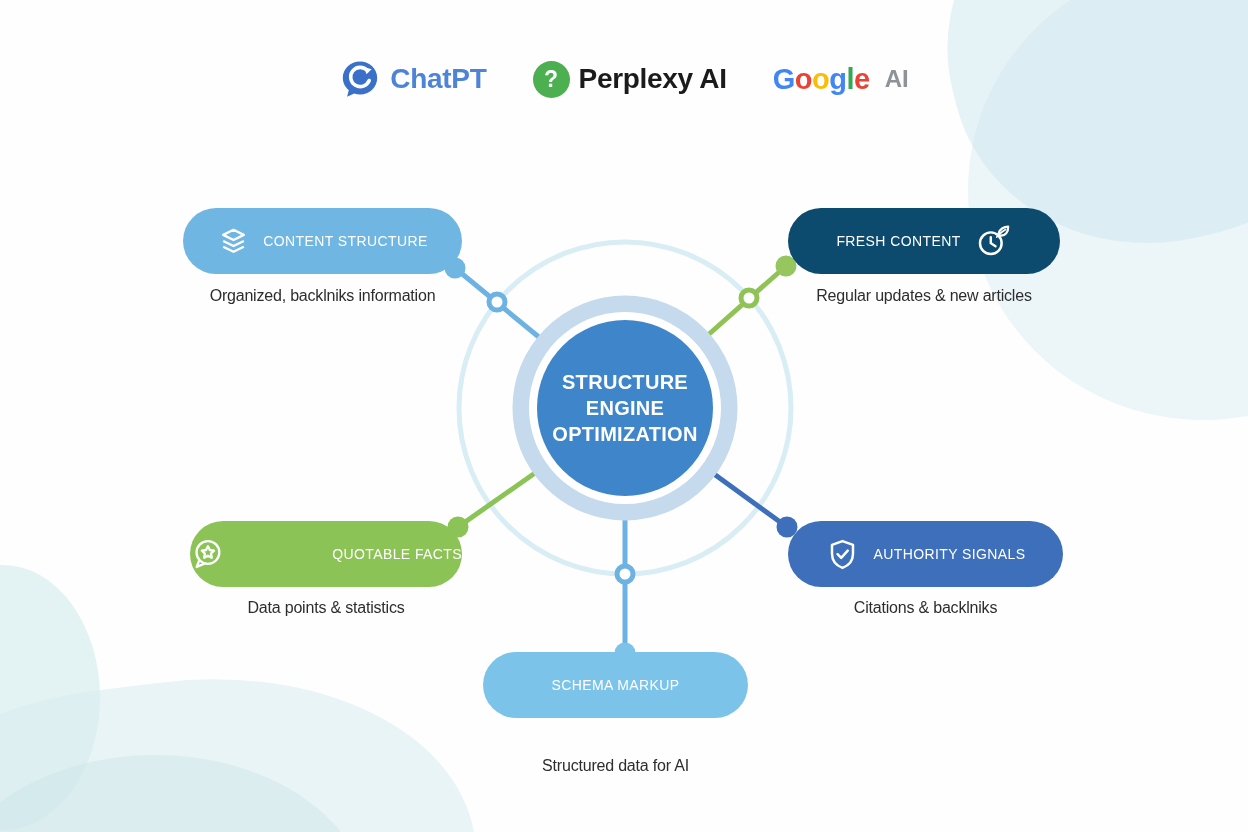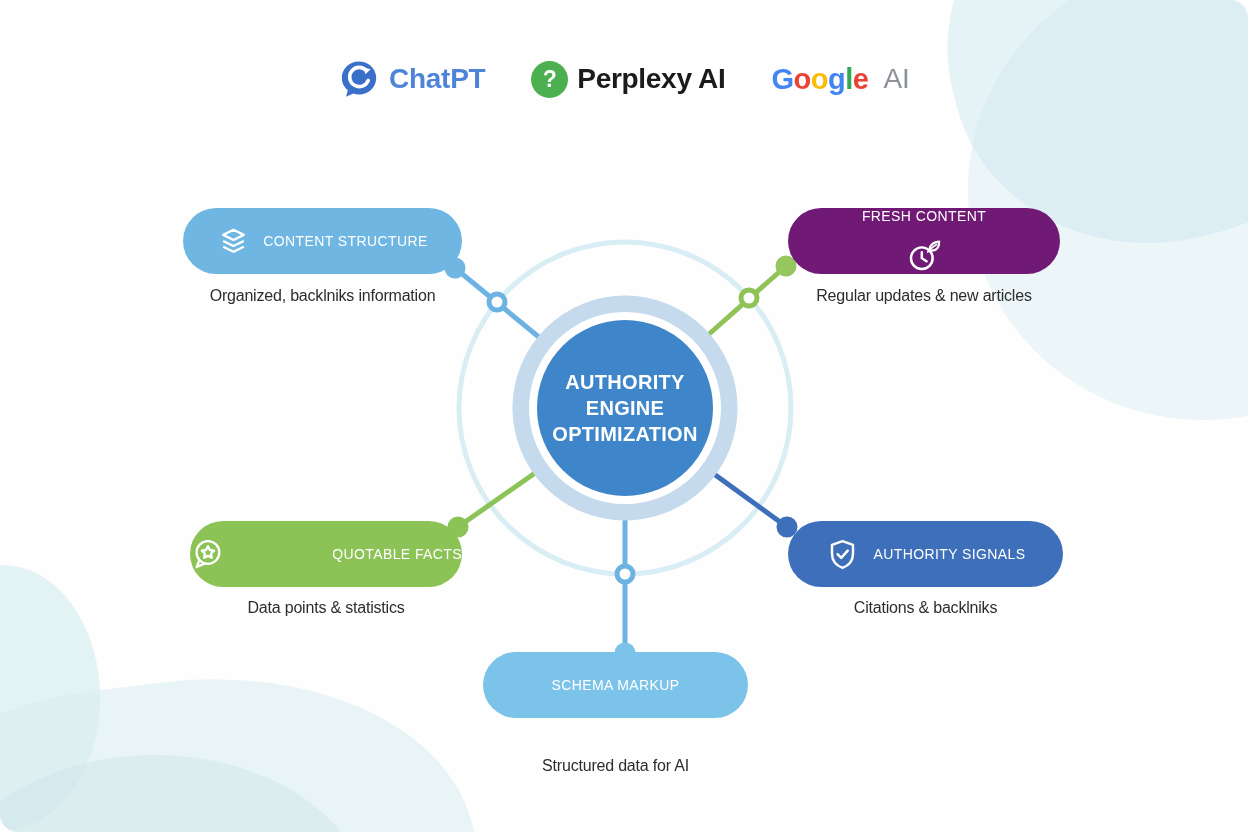--- a/index.html
+++ b/index.html
@@ -1,36 +1,36 @@
 <!DOCTYPE html>
 <html><head>
 <meta charset="utf-8">
 <style>
   * { margin:0; padding:0; box-sizing:border-box; }
   html,body { width:1248px; height:832px; }
   body { font-family:"Liberation Sans", sans-serif; background:#fefefe; }
 
-  .canvas { position:relative; width:1248px; height:832px; overflow:hidden; background:#fefefe;border-radius:18px; }
+  .canvas { position:relative; width:1248px; height:832px; overflow:hidden; background:#fefefe; }
 
   
   .blob { position:absolute; pointer-events:none; }
   .blob-tr-1 { right:-130px; top:-150px; width:430px; height:390px; background:#cfe7ef; opacity:.55; border-radius:48%; transform:rotate(-14deg); }
   .blob-tr-2 { right:-190px; top:-40px; width:470px; height:460px; background:#d9eef2; opacity:.5; border-radius:50%; }
   .blob-bl-1 { left:-95px; top:565px; width:195px; height:265px; background:#d9edef; opacity:.75; border-radius:50%; }
   .blob-bl-2 { left:-170px; top:685px; width:650px; height:430px; background:#d8edef; opacity:.6; border-radius:45%; transform:rotate(-7deg); }
   .blob-bl-3 { left:-60px; top:755px; width:430px; height:310px; background:#cde6ea; opacity:.5; border-radius:50%; }
 
   
   .logo-row { position:absolute; top:58px; left:0; right:0; display:flex; justify-content:center; align-items:center; gap:46px; }
   .logo-item { display:flex; align-items:center; gap:9px; }
   .logo-text { font-size:28px; font-weight:bold; letter-spacing:-0.3px; }
   .pp-icon { width:37px; height:37px; border-radius:50%; display:flex; align-items:center; justify-content:center;
              color:#fff; font-size:23px; font-weight:bold; }
   .google-word { font-size:29px; font-weight:bold; letter-spacing:-0.5px; }
-  .google-suffix { font-size:28px; font-weight:normal; margin-left:6px; }
+  .google-suffix { font-size:24px; font-weight:bold; margin-left:6px; }
 
   
   .diagram-svg { position:absolute; left:0; top:0; }
 
   
   .center-title { position:absolute; left:537px; top:320px; width:176px; height:176px;
                   display:flex; flex-direction:column; align-items:center; justify-content:center;
                   color:#fff; font-weight:bold; font-size:20px; line-height:26px; letter-spacing:.3px; text-align:center; }
 
   
@@ -105,36 +105,36 @@
     <circle cx="625" cy="574" r="8" fill="#ffffff" stroke-width="5" stroke="#6cb2e2"></circle>
 
     <circle cx="455" cy="268" r="10.5" fill="#6fb6e2"></circle>
     <circle cx="786" cy="266" r="10.5" fill="#96c75e"></circle>
     <circle cx="458" cy="527" r="10.5" fill="#8cc356"></circle>
     <circle cx="787" cy="527" r="10.5" fill="#3e6fba"></circle>
     <circle cx="625" cy="653" r="10.5" fill="#7cc3e9"></circle>
   </svg>
 
   <div class="center-title">
-    <span>AUTHORITY</span>
+    <span>STRUCTURE</span>
     <span>ENGINE</span>
     <span>OPTIMIZATION</span>
   </div>
 
   <div class="pill pill-cs" style="background-color: rgb(111, 182, 226);">
     <svg class="pill-icon" width="33" height="33" viewBox="0 0 24 24" fill="none" stroke="#ffffff" stroke-width="1.7" stroke-linejoin="round">
       <path d="M4.5 7.2 L12 3.5 L19.5 7.2 L12 10.9 Z"></path>
       <path d="M4.5 11.6 L12 15.3 L19.5 11.6"></path>
       <path d="M4.5 15.8 L12 19.5 L19.5 15.8"></path>
     </svg>
     <span class="pill-label">CONTENT STRUCTURE</span>
   </div>
   <div class="sub sub-cs">Organized, backlniks information</div>
 
-  <div class="pill pill-fc" style="background-color: #701a75; flex-direction: column;">
+  <div class="pill pill-fc" style="background-color: #0c4a6e;">
     <span class="pill-label">FRESH CONTENT</span>
     <svg class="pill-icon" width="38" height="38" viewBox="0 0 26 26" fill="none" stroke="#ffffff">
       <circle cx="11.5" cy="14.5" r="7.4" stroke-width="1.7"></circle>
       <path d="M11.5 10.4 V14.5 L14.7 16.6" stroke-width="1.7" stroke-linecap="round"></path>
       <path d="M16.8 8.6 C17.1 4.4 21.3 3.2 23.4 3.1 C23.5 6.6 21.8 9.6 17.8 9.3 Z" stroke-width="1.5" stroke-linejoin="round"></path>
       <path d="M15.6 10.3 C17.3 8.3 19.4 6.4 21.6 5.2" stroke-width="1.2" stroke-linecap="round"></path>
     </svg>
   </div>
   <div class="sub sub-fc">Regular updates &amp; new articles</div>
 

